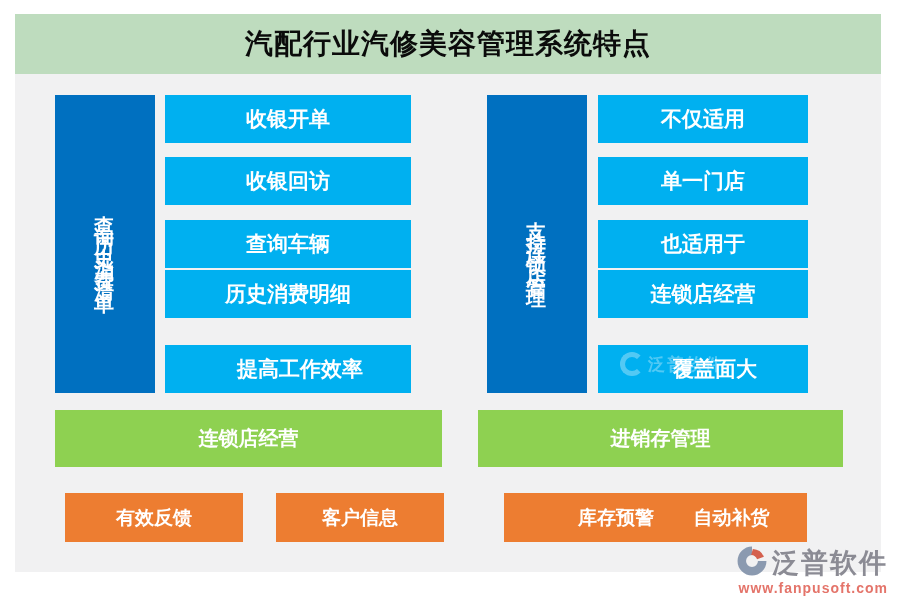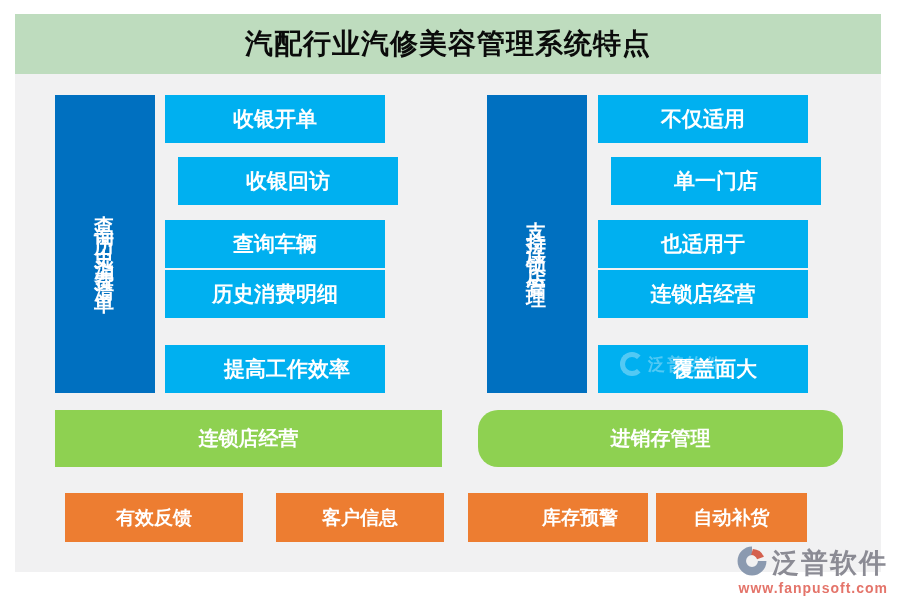--- a/index.html
+++ b/index.html
@@ -17,33 +17,33 @@
   .vbox { position:absolute; top:95px; width:100px; height:298px; background:#0070c0;
           display:flex; align-items:center; justify-content:center; }
   .vbox .vtext { writing-mode:vertical-rl; text-orientation:upright; color:#ffffff;
                  font-weight:bold; font-size:20px; letter-spacing:11px; }
   .vboxL { left:55px; }
   .vboxR { left:487px; }
 
   .bar { position:absolute; display:flex; align-items:center; justify-content:center;
          color:#ffffff; font-weight:bold; }
   .cyan { background:#00b0f0; height:48px; font-size:21px; }
-  .colL { left:165px; width:220px;text-align:right; }
+  .colL { left:165px; width:246px;text-align:right; }
   .colR { left:598px; width:210px; }
-  .row1 { top:95px; } .row2 { top:157px;margin-left:13px; } .row3 { top:220px; }
+  .row1 { top:95px; } .row2 { top:157px; } .row3 { top:220px; }
   .row4 { top:270px; } .row5 { top:345px;padding-left:24px; }
 
   .green { background:#8ed151; top:410px; height:57px; font-size:20px; }
   .greenL { left:55px;  width:387px; }
-  .greenR { left:478px; width:365px;border-radius:20px; }
+  .greenR { left:478px; width:365px; }
 
   .orange { background:#ed7d31; top:493px; height:49px; font-size:19px; }
   .btn1 { left:65px;  width:178px; }
   .btn2 { left:276px; width:168px; }
-  .btn3 { left:468px; width:180px;padding-left:44px; }
+  .btn3 { left:504px; width:180px;padding-left:44px; }
   .btn4 { left:656px; width:151px; }
 
   .watermark { position:absolute; left:620px; top:352px; display:flex; align-items:center;
                gap:4px; opacity:0.32; color:#ffffff; pointer-events:none; }
   .watermark .wm-ring { width:24px; height:24px; border:5px solid #ffffff; border-radius:50%;
                         border-right-color:transparent; }
   .watermark .wm-text { font-size:17px; font-weight:bold; letter-spacing:2px; }
 
   .logo { position:absolute; right:12px; bottom:4px; display:flex; flex-direction:column;
           align-items:flex-end; }

